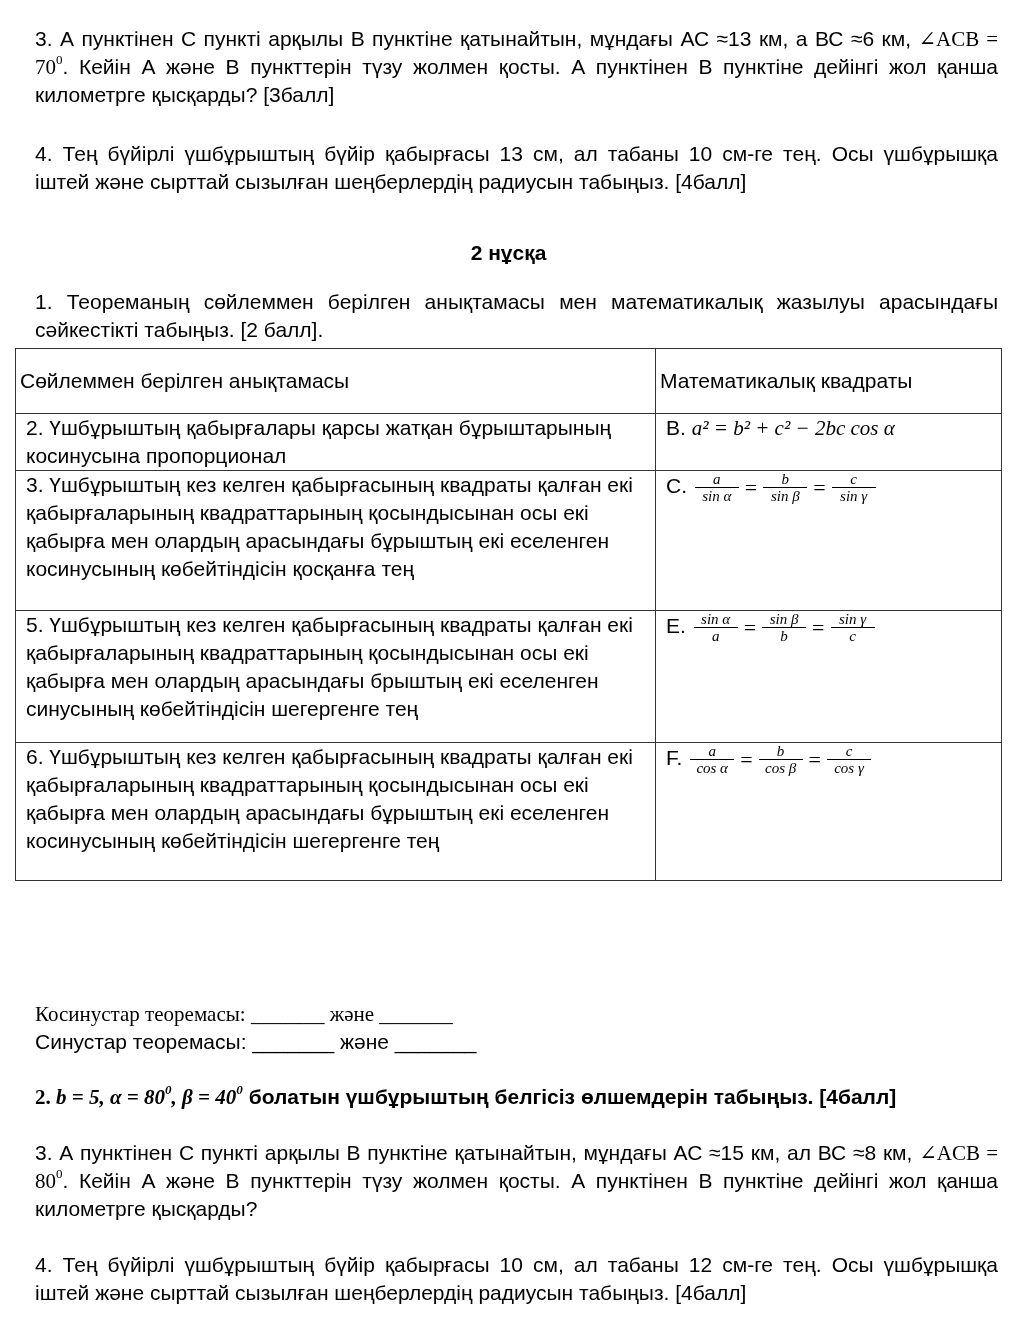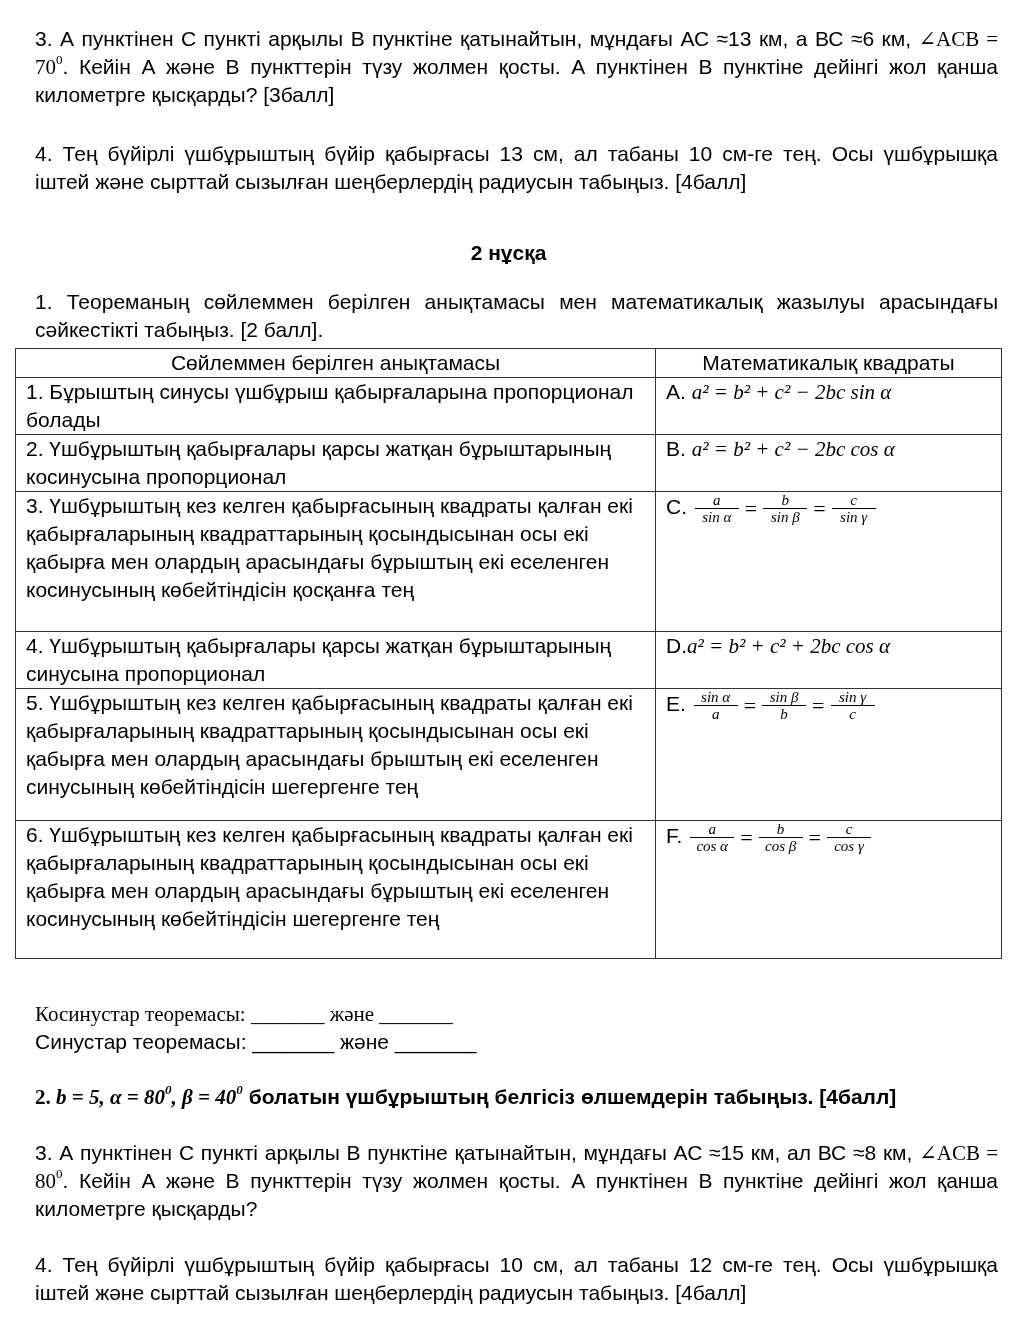--- a/index.html
+++ b/index.html
@@ -15,21 +15,21 @@
   .title { position: absolute; left: 0; width: 1017px; top: 239px; text-align: center; font-weight: bold; line-height: 28px; }
 
   table.match {
     position: absolute; left: 15px; top: 348px; width: 987px;
     border-collapse: collapse; table-layout: fixed;
   }
   table.match td, table.match th {
     border: 1.5px solid #333; vertical-align: top; padding: 0 10px;
     line-height: 28px; font-weight: normal; font-size: 21px;
   }
-  table.match th { text-align: center; padding: 0 4px; height: 27px; }
+  table.match th { text-align: left; padding: 18px 4px; height: 27px; }
   .col1 { width: 640px; }
   .frac { display: inline-flex; flex-direction: column; align-items: center; vertical-align: middle;
           font-family: "Liberation Serif", "DejaVu Serif", serif; font-style: italic; font-size: 15px; line-height: 16px; margin: 0 2px; }
   .frac .num { border-bottom: 1.5px solid #000; padding: 0 4px; text-align: center; min-width: 36px; }
   .frac .den { padding: 0 4px; text-align: center; }
   .eq { font-family: "Liberation Serif", serif; font-size: 22px; margin: 0 4px; vertical-align: middle; }
   .fcell { line-height: 40px; }
 </style>
 </head>
 <body>
@@ -48,43 +48,35 @@
       <col>
     </colgroup>
   <thead>
     <tr>
       <th>Сөйлеммен берілген анықтамасы</th>
       <th>Математикалық квадраты</th>
     </tr>
   </thead>
   <tbody>
     <tr style="height:56px;">
-      <td>1. Бұрыштың синусы үшбұрыш қабырғаларына пропорционал болады</td>
-      <td><span>A.</span> <span class="math">a² = b² + c² − 2bc sin α</span></td>
-    </tr>
-    <tr style="height:56px;">
       <td>2. Үшбұрыштың қабырғалары қарсы жатқан бұрыштарының косинусына пропорционал</td>
       <td><span>B.</span> <span class="math">a² = b² + c² − 2bc cos α</span></td>
     </tr>
     <tr style="height:140px;">
       <td>3. Үшбұрыштың кез келген қабырғасының квадраты қалған екі қабырғаларының квадраттарының қосындысынан осы екі қабырға мен олардың арасындағы бұрыштың екі еселенген косинусының көбейтіндісін қосқанға тең</td>
       <td class="fcell"><span>C.</span> <span class="frac">
             <span class="num">a</span>
             <span class="den">sin α</span>
           </span><span class="eq">=</span><span class="frac">
             <span class="num">b</span>
             <span class="den">sin β</span>
           </span><span class="eq">=</span><span class="frac">
             <span class="num">c</span>
             <span class="den">sin γ</span>
           </span></td>
-    </tr>
-    <tr style="height:56px;">
-      <td>4. Үшбұрыштың қабырғалары қарсы жатқан бұрыштарының синусына пропорционал</td>
-      <td><span>D.</span><span class="math">a² = b² + c² + 2bc cos α</span></td>
     </tr>
     <tr style="height:132px;">
       <td>5. Үшбұрыштың кез келген қабырғасының квадраты қалған екі қабырғаларының квадраттарының қосындысынан осы екі қабырға мен олардың арасындағы брыштың екі еселенген синусының көбейтіндісін шегергенге тең</td>
       <td class="fcell"><span>E.</span> <span class="frac">
             <span class="num">sin α</span>
             <span class="den">a</span>
           </span><span class="eq">=</span><span class="frac">
             <span class="num">sin β</span>
             <span class="den">b</span>
           </span><span class="eq">=</span><span class="frac">

